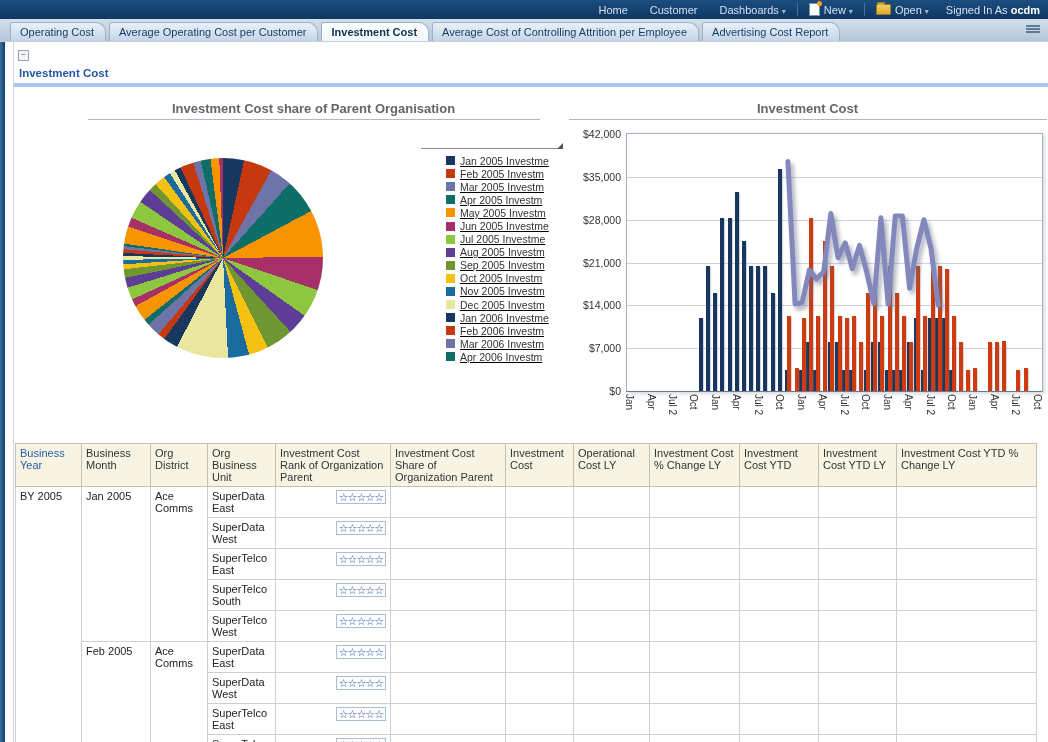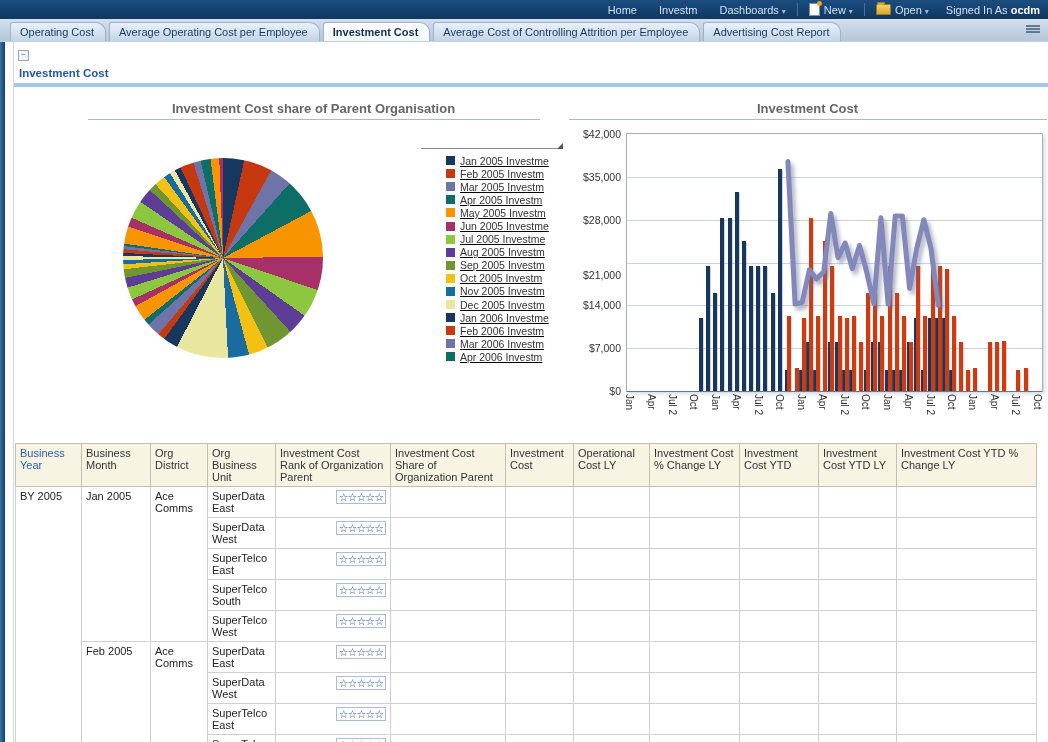--- a/index.html
+++ b/index.html
@@ -80,34 +80,34 @@
   td.rank{text-align:right;}
   .starbox{display:inline-block;border:1px solid #a9bed6;background:#fdfdfd;color:#3b62aa;
     font-size:11px;line-height:12px;padding:0 2px;letter-spacing:-1px;white-space:nowrap;}
 </style>
 </head>
 <body>
 
 <div class="topbar">
   <div class="toplinks">
     <span class="lnk">Home</span>
-    <span class="lnk">Investm</span>
+    <span class="lnk">Customer</span>
     <span class="lnk"><span>Dashboards</span><span class="caret">▾</span></span>
     <span class="sep"></span>
     <span class="lnk"><span class="icon-new"></span><span>New</span><span class="caret">▾</span></span>
     <span class="sep"></span>
     <span class="lnk"><span class="icon-folder"></span><span>Open</span><span class="caret">▾</span></span>
     <span class="signed"><span>Signed In As</span>&nbsp;<b>ocdm</b></span>
   </div>
 </div>
 
 <div class="tabbar">
   <div class="tabs">
       <div class="tab">Operating Cost</div>
-      <div class="tab">Average Operating Cost per Employee</div>
+      <div class="tab">Average Operating Cost per Customer</div>
       <div class="tab active">Investment Cost</div>
       <div class="tab">Average Cost of Controlling Attrition per Employee</div>
       <div class="tab">Advertising Cost Report</div>
     </div>
   <div class="pageopts">
       <i></i>
       <i></i>
       <i></i>
     </div>
 </div>
@@ -268,21 +268,21 @@
         <div class="vbar" style="left: 389.4px; height: 21.4px; background: rgb(207, 58, 14);"></div>
         <div class="vbar" style="left: 396.5px; height: 23.3px; background: rgb(207, 58, 14);"></div>
         <svg width="415" height="257" class="linesvg">
           <polyline points="160.9,27.5 168.1,170.1 175.2,168.3 182.4,135.8 189.5,145.0 196.7,137.7 203.8,79.5 211.0,123.6 218.2,108.9 225.3,134.6 232.5,111.4 239.6,137.7 246.8,169.5 253.9,83.8 261.1,170.1 268.2,82.0 275.4,82.0 282.6,154.2 289.7,114.4 296.9,85.7 304.0,114.4 311.2,171.3" fill="none" stroke="#8288bb" stroke-width="5" stroke-linecap="round" stroke-linejoin="round"></polyline>
         </svg>
       </div>
     <div id="yaxis">
         <div class="ylab" style="left: 0px; top: 34px;">$42,000</div>
         <div class="ylab" style="left: 0px; top: 76.8px;">$35,000</div>
         <div class="ylab" style="left: 0px; top: 119.7px;">$28,000</div>
-        <div class="ylab" style="left: 0px; top: 162.5px; margin-top: 12px;">$21,000</div>
+        <div class="ylab" style="left: 0px; top: 162.5px;">$21,000</div>
         <div class="ylab" style="left: 0px; top: 205.3px;">$14,000</div>
         <div class="ylab" style="left: 0px; top: 248.2px;">$7,000</div>
         <div class="ylab" style="left: 0px; top: 291px;">$0</div>
       </div>
     <div id="xaxis">
         <div class="xlab" style="left: 69px; top: 300px;">Jan</div>
         <div class="xlab" style="left: 90.5px; top: 300px;">Apr</div>
         <div class="xlab" style="left: 111.9px; top: 300px;">Jul 2</div>
         <div class="xlab" style="left: 133.4px; top: 300px;">Oct</div>
         <div class="xlab" style="left: 154.9px; top: 300px;">Jan</div>

